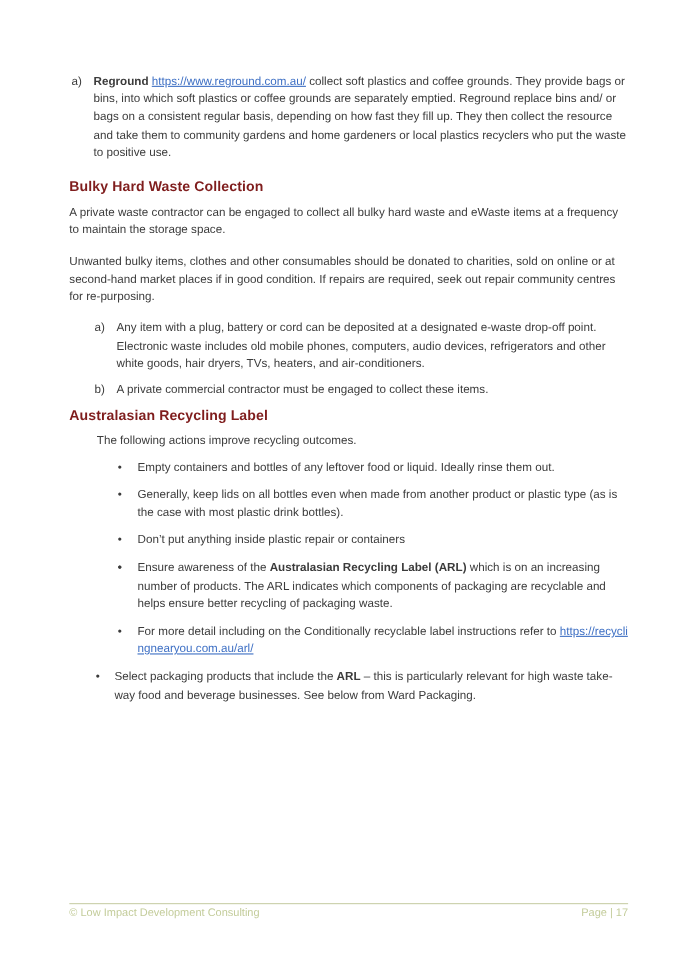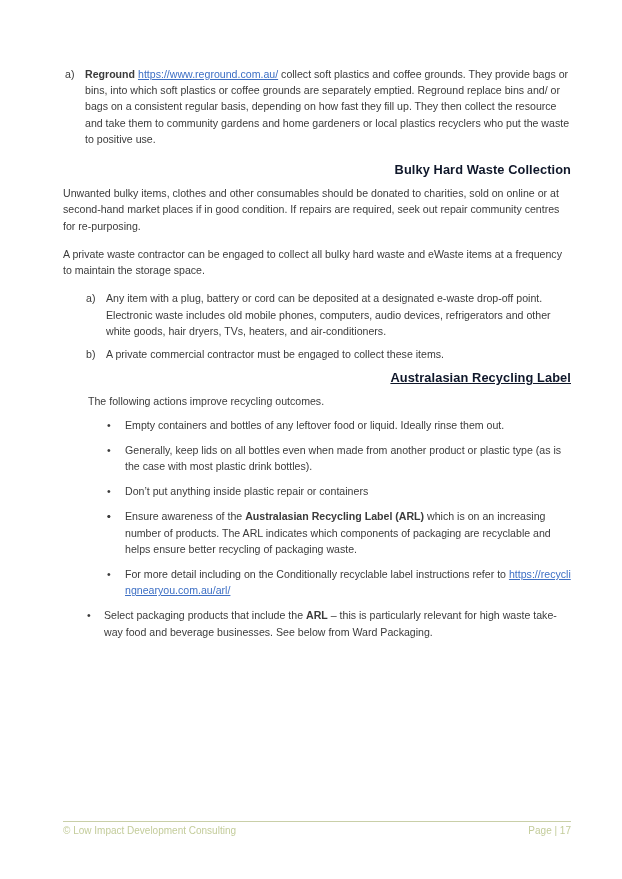--- a/index.html
+++ b/index.html
@@ -24,31 +24,30 @@
   }
   .content {
     position: absolute;
     left: 63px;
     top: 66px;
     width: 508px;
   }
 
   
   .h-green {
-    color: #0f172a;
+    color: #7f1d1d;
     font-size: 12.8px;
     font-weight: bold;
     letter-spacing: 0.1px;
     line-height: 1.35;
     margin: 0;
-    text-align: right;
   }
   .h-sp-1 { margin-top: 14px; margin-bottom: 7px; }
   .h-sp-2 { margin-top: 25px; margin-bottom: 8px; }
-  .h-sp-3 { margin-bottom: 7px; text-decoration: underline; }
+  .h-sp-3 { margin-bottom: 7px; }
 
   
   p.body {
     font-size: 10.6px;
     line-height: 1.53;
     margin: 0 0 12px 0;
     color: #3b3b3b;
   }
 
   
@@ -136,22 +135,22 @@
 
   <div class="content">
 
     <ol class="alpha lvl1">
       <li>
         <span class="marker">a)</span><b>Reground</b> <a class="link" href="#">https://www.reground.com.au/</a> <span>collect soft plastics and coffee grounds. They provide bags or bins, into which soft plastics or coffee grounds are separately emptied. Reground replace bins and/ or bags on a consistent regular basis, depending on how fast they fill up. They then collect the resource and take them to community gardens and home gardeners or local plastics recyclers who put the waste to positive use.</span>
       </li>
     </ol>
 
     <h2 class="h-green h-sp-1">Bulky Hard Waste Collection</h2>
+    <p class="body">A private waste contractor can be engaged to collect all bulky hard waste and eWaste items at a frequency to maintain the storage space.</p>
     <p class="body">Unwanted bulky items, clothes and other consumables should be donated to charities, sold on online or at second-hand market places if in good condition. If repairs are required, seek out repair community centres for re-purposing.</p>
-    <p class="body">A private waste contractor can be engaged to collect all bulky hard waste and eWaste items at a frequency to maintain the storage space.</p>
 
     <ol class="alpha lvl2">
       <li>
         <span class="marker">a)</span><span>Any item with a plug, battery or cord can be deposited at a designated e-waste drop-off point. Electronic waste includes old mobile phones, computers, audio devices, refrigerators and other white goods, hair dryers, TVs, heaters, and air-conditioners.</span>
       </li>
       <li>
         <span class="marker">b)</span><span>A private commercial contractor must be engaged to collect these items.</span>
       </li>
     </ol>
 

